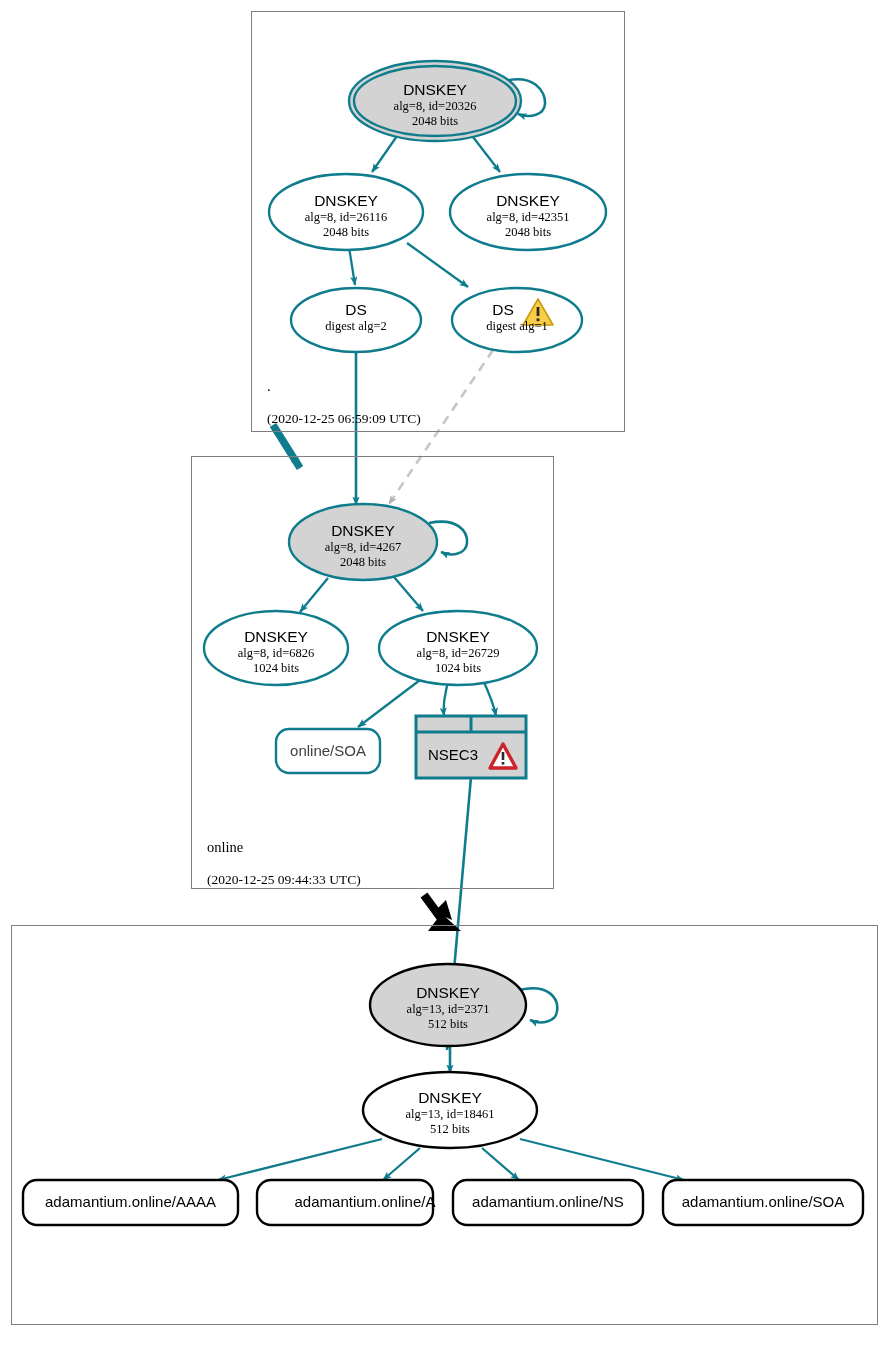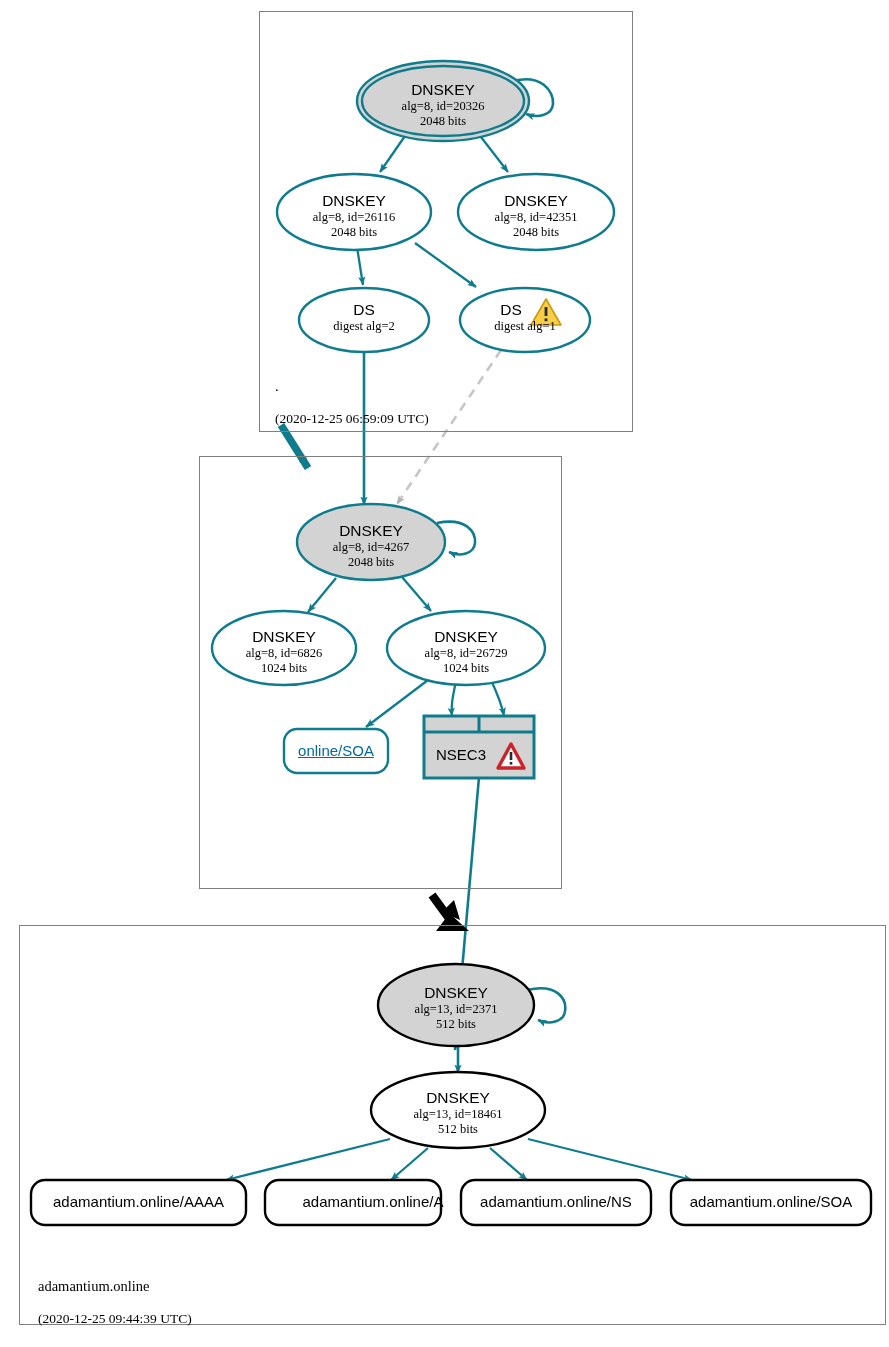--- a/index.html
+++ b/index.html
@@ -2,36 +2,36 @@
 <html><head>
 <meta charset="utf-8">
 <title>DNSSEC Authentication Chain</title>
 <style>
   html,body{margin:0;padding:0;background:#ffffff;}
   body{
     width:889px;height:1347px;position:relative;overflow:hidden;
     font-family:"Liberation Sans", sans-serif;
     -webkit-font-smoothing:antialiased;
   }
-  #stage{position:absolute;left:8px;top:0;width:703px;height:1347px;}
+  #stage{position:absolute;left:0;top:0;width:703px;height:1347px;}
   svg#canvas{position:absolute;left:0;top:0;width:889px;height:1347px;}
 
   
   .zone-box{position:absolute;border:1.4px solid #7f7f7f;background:transparent;box-sizing:border-box;}
 
   
   .zone-label{position:absolute;font-family:"Liberation Serif", serif;color:#000;white-space:nowrap;}
   .zone-label .zname{font-size:14.5px;line-height:17px;display:block;}
   .zone-label .ztime{font-size:13.5px;line-height:17px;display:block;margin-top:15px;}
 
   
   .node-text{position:absolute;text-align:center;pointer-events:none;white-space:nowrap;}
   .nt-title{font-family:"Liberation Sans", sans-serif;font-size:15.5px;color:#000;line-height:18px;}
   .nt-sub{font-family:"Liberation Serif", serif;font-size:12.5px;color:#000;line-height:15px;}
-  .nt-plain{font-family:"Liberation Sans", sans-serif;font-size:15px;color:#0369a1;line-height:18px;text-decoration:underline;}
+  .nt-plain{font-family:"Liberation Sans", sans-serif;font-size:15px;color:#404040;line-height:18px;}
   .nt-leaf{font-family:"Liberation Sans", sans-serif;font-size:15px;color:#000;line-height:18px;}
   .nt-ds{font-family:"Liberation Sans", sans-serif;font-size:15.5px;color:#000;line-height:18px;}
   .nt-nsec{font-family:"Liberation Sans", sans-serif;font-size:15px;color:#000;line-height:18px;}
 </style>
 </head>
 <body>
 
 <div id="stage">
 
   <svg id="canvas" viewBox="0 0 889 1347" xmlns="http://www.w3.org/2000/svg">
@@ -291,18 +291,18 @@
     <div class="nt-leaf">adamantium.online/NS</div>
   </div>
   <div class="node-text" style="left:663px;top:1193px;width:200px;">
     <div class="nt-leaf">adamantium.online/SOA</div>
   </div>
 
   <div class="zone-label" style="left:267px;top:378px;">
     <span class="zname">.</span>
     <span class="ztime">(2020-12-25 06:59:09 UTC)</span>
   </div>
-  <div class="zone-label" style="left:30px;top:1278px;">
-    <span class="zname">adamantium.online</span>
-    <span class="ztime">(2020-12-25 09:44:39 UTC)</span>
+  <div class="zone-label" style="left:207px;top:839px;">
+    <span class="zname">online</span>
+    <span class="ztime">(2020-12-25 09:44:33 UTC)</span>
   </div>
 
 </div>
 
 </body></html>

